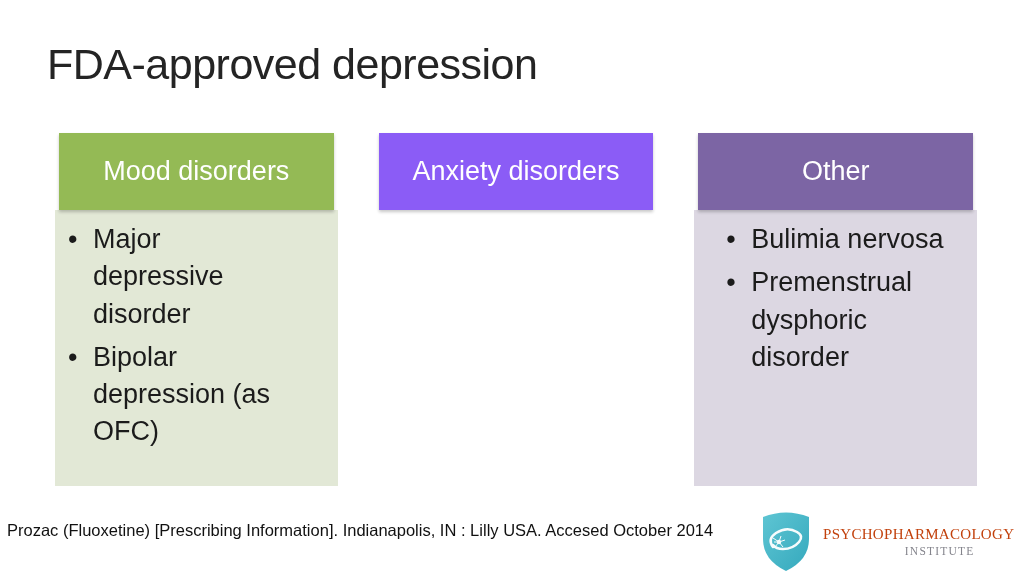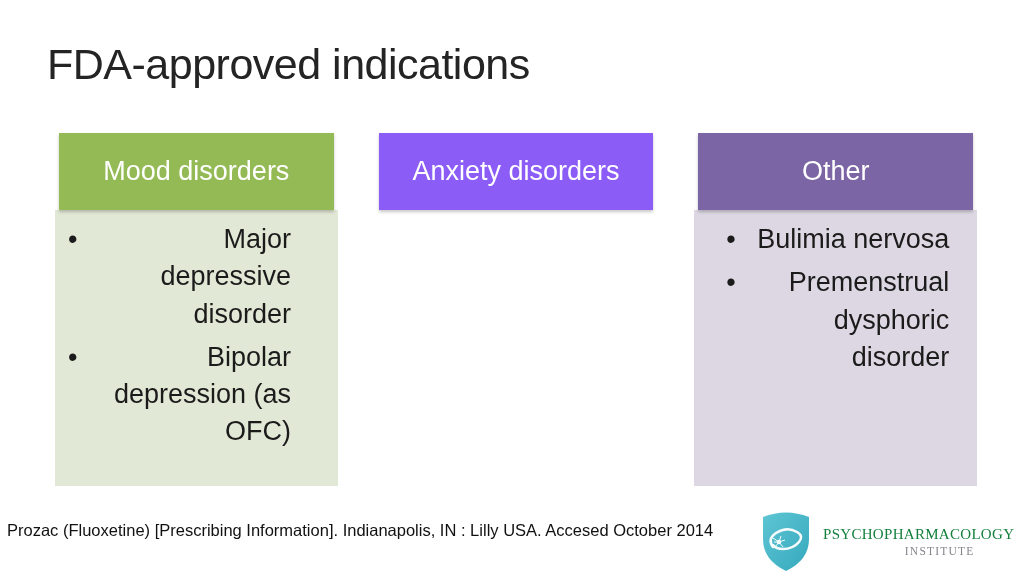--- a/index.html
+++ b/index.html
@@ -59,21 +59,20 @@
     font-size: 27px;
     line-height: 1.38;
   }
   .bullet-marker {
     flex: 0 0 25px;
     width: 25px;
   }
   .bullet-marker::before { content: "\2022"; }
   .bullet-text {
     width: 198px;
-    text-align: right;
   }
 
   .citation {
     position: absolute;
     left: 7px; top: 521px;
     font-size: 16.5px;
     color: #111111;
     white-space: nowrap;
   }
 
@@ -88,36 +87,36 @@
     margin-left: 10px;
     padding-top: 17px;
     display: flex;
     flex-direction: column;
     align-items: center;
   }
   .logo-wordmark {
     font-family: "Liberation Serif", serif;
     font-size: 15px;
     letter-spacing: 0.3px;
-    color: #15803d;
+    color: #c2410c;
     white-space: nowrap;
   }
   .logo-institute {
     font-family: "Liberation Serif", serif;
     font-size: 11.5px;
     letter-spacing: 1.2px;
     color: #84848c;
     margin-top: 2px;
     margin-left: 42px;
   }
 </style>
 </head>
 <body>
 
-<div class="slide-title">FDA-approved indications</div>
+<div class="slide-title">FDA-approved depression</div>
 
 <div class="columns">
 
   <div class="column">
     <div class="col-header" style="background: rgb(148, 186, 85);">
       <span>Mood disorders</span>
     </div>
     <div class="col-body" style="background: rgb(226, 232, 214);">
       <div class="bullet-item">
         <span class="bullet-marker"></span>

